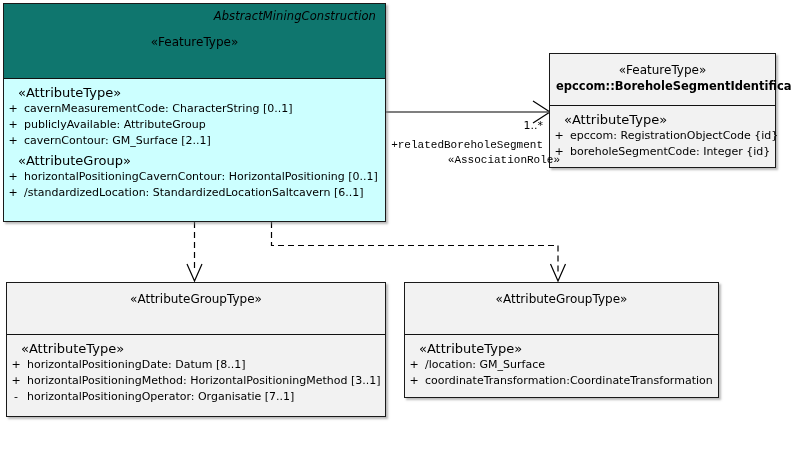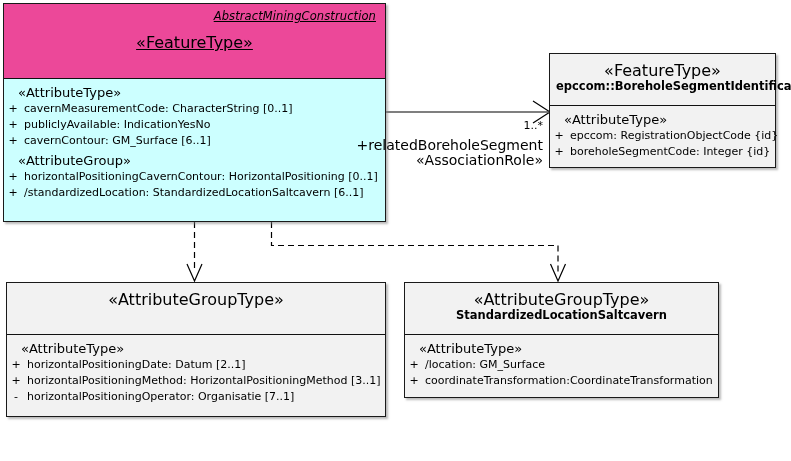--- a/index.html
+++ b/index.html
@@ -27,21 +27,21 @@
 
   
   .uml-class {
     position: absolute;
     box-sizing: border-box;
     border: 1.4px solid #1a1a1a;
     box-shadow: 2px 2px 2px rgba(130,130,130,0.55);
     background: #f2f2f2;
   }
   .uml-class.cyan { background: #ccffff; }
-  .uml-class.cyan .uml-head { background: #ec4899; text-decoration: underline; }
+  .uml-class.cyan .uml-head { background: #0f766e; }
   .uml-class.cyan .uml-body { background: #ccffff; }
 
   .uml-head {
     position: relative;
     box-sizing: border-box;
     border-bottom: 1.6px solid #111;
     background: #f2f2f2;
     padding: 4px 6px 5px 6px;
     text-align: center;
   }
@@ -53,21 +53,21 @@
 
   .abstract-name {
     text-align: right;
     font-style: italic;
     font-size: 11.5px;
     color: #000;
     padding: 1px 3px 3px 0;
     letter-spacing: 0.1px;
   }
   .stereotype {
-    font-size: 16px;
+    font-size: 12px;
     color: #000;
     line-height: 15px;
   }
   .class-name {
     font-size: 11.5px;
     font-weight: bold;
     color: #000;
     line-height: 16px;
   }
 
@@ -92,25 +92,26 @@
     color: #000;
   }
   .attr-text {
     flex: 1 1 auto;
     padding-left: 2px;
   }
 
   
   .assoc-label {
     position: absolute;
-    font-size: 14px;
+    font-size: 11px;
     color: #000;
     white-space: nowrap;
     text-align: right;
     line-height: 15px;
+    font-family: Liberation Mono, monospace;
   }
   .assoc-mult {
     position: absolute;
     font-size: 11px;
     color: #000;
     white-space: nowrap;
     line-height: 14px;
   }
 </style>
 </head>
@@ -144,25 +145,25 @@
     <div class="uml-body" style="height:142px;">
 
       <div class="compartment-stereotype">«AttributeType»</div>
 
       <div class="attr-row">
         <span class="attr-vis">+</span>
         <span class="attr-text">cavernMeasurementCode: CharacterString [0..1]</span>
       </div>
       <div class="attr-row">
         <span class="attr-vis">+</span>
-        <span class="attr-text">publiclyAvailable: IndicationYesNo</span>
-      </div>
-      <div class="attr-row">
-        <span class="attr-vis">+</span>
-        <span class="attr-text">cavernContour: GM_Surface [6..1]</span>
+        <span class="attr-text">publiclyAvailable: AttributeGroup</span>
+      </div>
+      <div class="attr-row">
+        <span class="attr-vis">+</span>
+        <span class="attr-text">cavernContour: GM_Surface [2..1]</span>
       </div>
 
       <div class="compartment-stereotype" style="padding-top:4px;">«AttributeGroup»</div>
 
       <div class="attr-row">
         <span class="attr-vis">+</span>
         <span class="attr-text">horizontalPositioningCavernContour: HorizontalPositioning [0..1]</span>
       </div>
       <div class="attr-row">
         <span class="attr-vis">+</span>
@@ -186,47 +187,46 @@
         <span class="attr-vis">+</span>
         <span class="attr-text">boreholeSegmentCode: Integer {id}</span>
       </div>
     </div>
   </div>
 
   <div class="assoc-mult" style="left:493px; top:119px; width:50px; text-align:right;">1..*</div>
 
   <div class="assoc-label" style="left:343px; top:138px; width:200px;">+relatedBoreholeSegment</div>
 
-  <div class="assoc-label" style="left:343px; top:153px; width:200px;">«AssociationRole»</div>
+  <div class="assoc-label" style="left:360px; top:153px; width:200px;">«AssociationRole»</div>
 
   <div class="uml-class" style="left:6px; top:282px; width:380px; height:135px;">
     <div class="uml-head" style="height:52px;">
       <div class="stereotype" style="margin-top:5px;">«AttributeGroupType»</div>
     </div>
     <div class="uml-body" style="height:81px;">
       <div class="compartment-stereotype">«AttributeType»</div>
       <div class="attr-row">
         <span class="attr-vis">+</span>
-        <span class="attr-text">horizontalPositioningDate: Datum [2..1]</span>
+        <span class="attr-text">horizontalPositioningDate: Datum [8..1]</span>
       </div>
       <div class="attr-row">
         <span class="attr-vis">+</span>
         <span class="attr-text">horizontalPositioningMethod: HorizontalPositioningMethod [3..1]</span>
       </div>
       <div class="attr-row">
         <span class="attr-vis">-</span>
         <span class="attr-text">horizontalPositioningOperator: Organisatie [7..1]</span>
       </div>
     </div>
   </div>
 
   <div class="uml-class" style="left:404px; top:282px; width:315px; height:116px;">
     <div class="uml-head" style="height:52px;">
       <div class="stereotype" style="margin-top:5px;">«AttributeGroupType»</div>
-      <div class="class-name">StandardizedLocationSaltcavern</div>
     </div>
     <div class="uml-body" style="height:62px;">
       <div class="compartment-stereotype">«AttributeType»</div>
       <div class="attr-row">
         <span class="attr-vis">+</span>
         <span class="attr-text">/location: GM_Surface</span>
       </div>
       <div class="attr-row">
         <span class="attr-vis">+</span>
         <span class="attr-text">coordinateTransformation:CoordinateTransformation</span>

